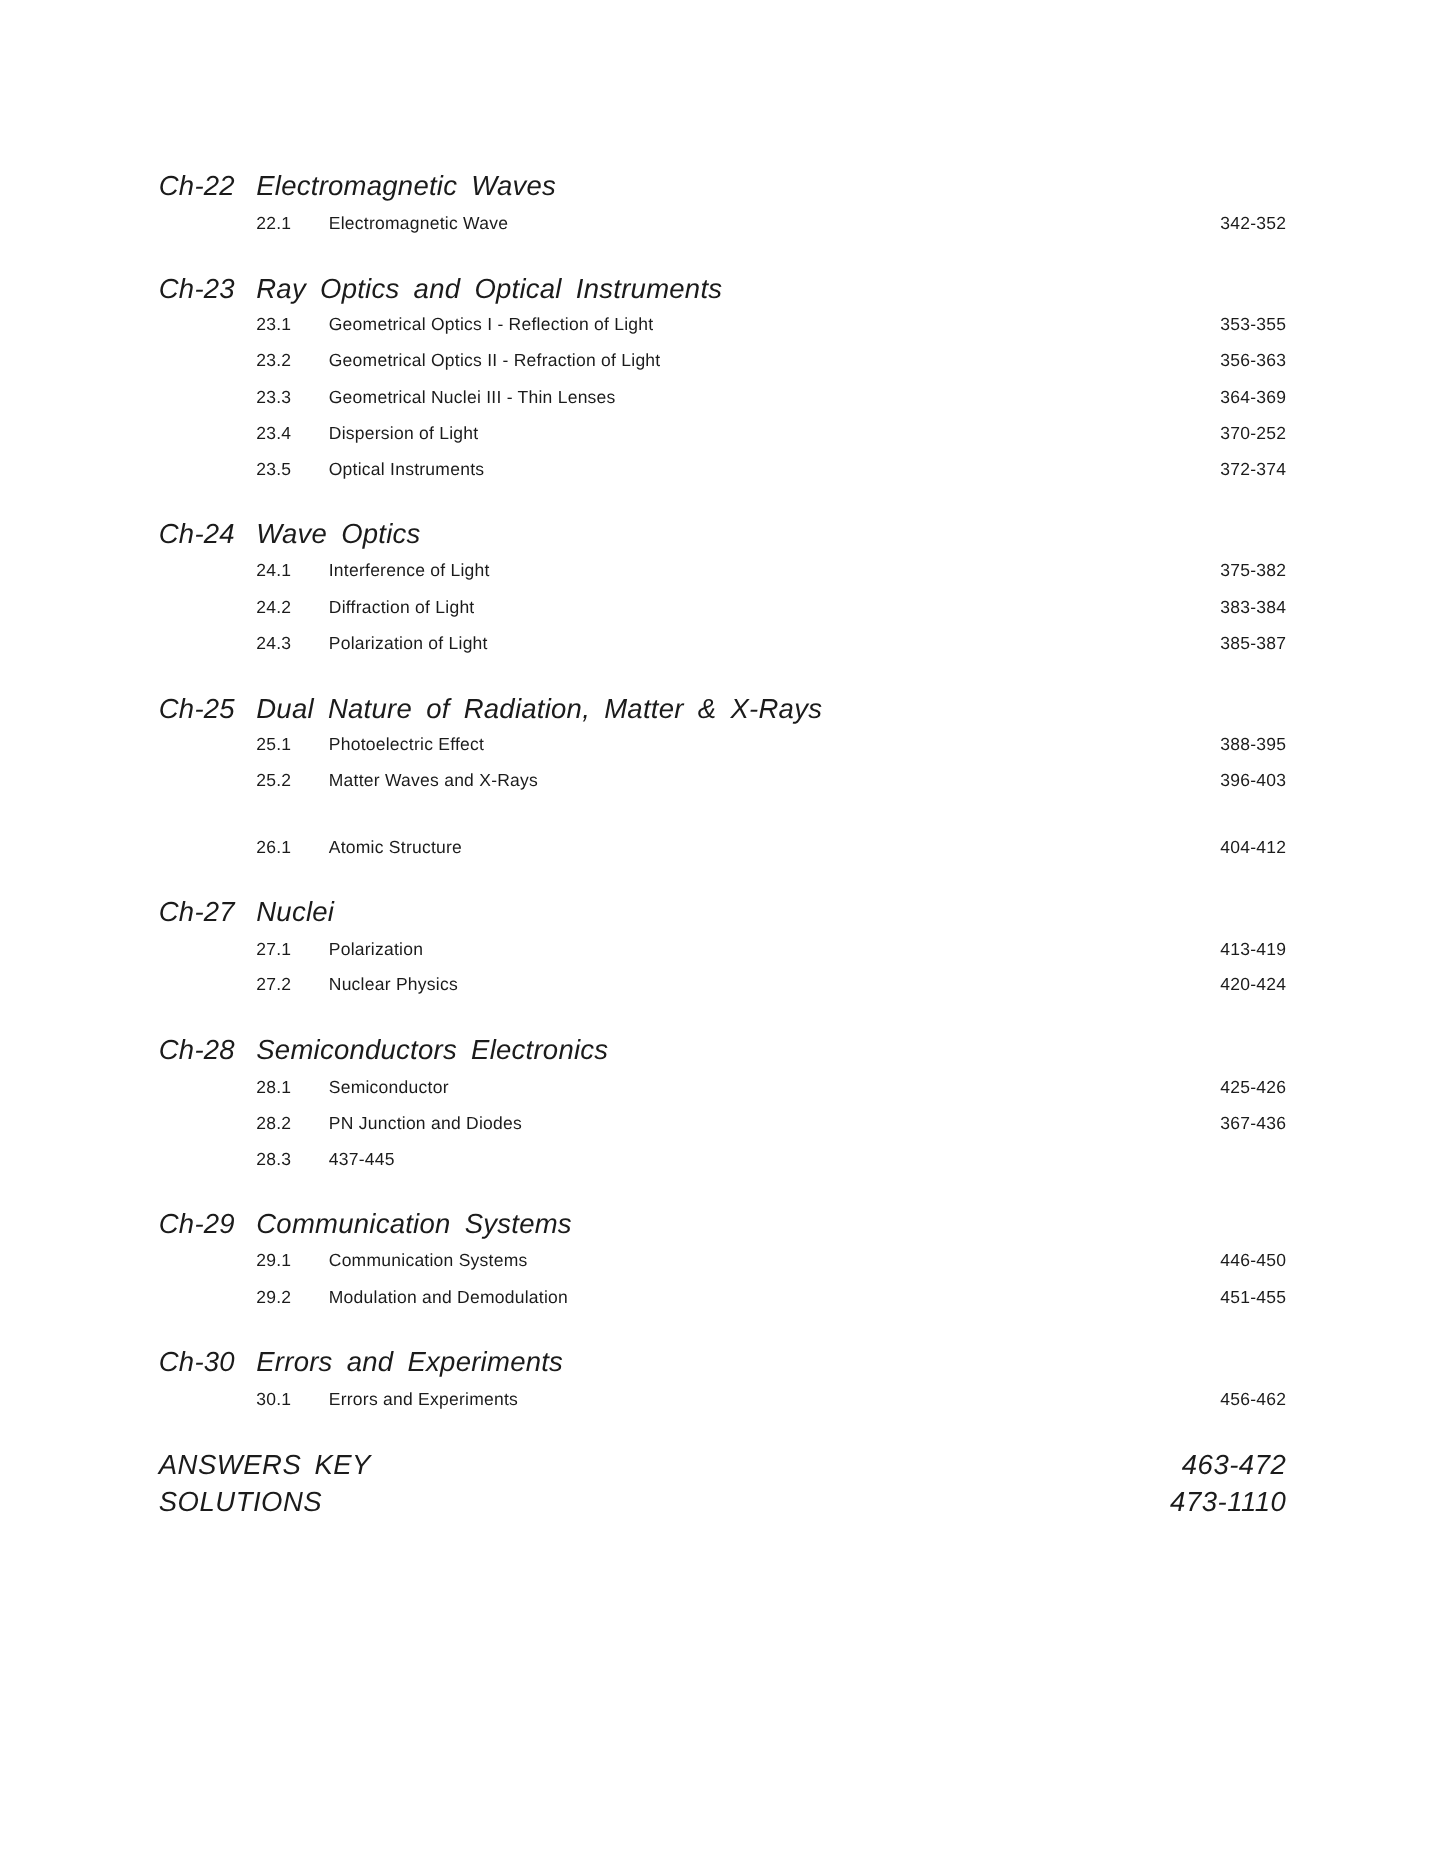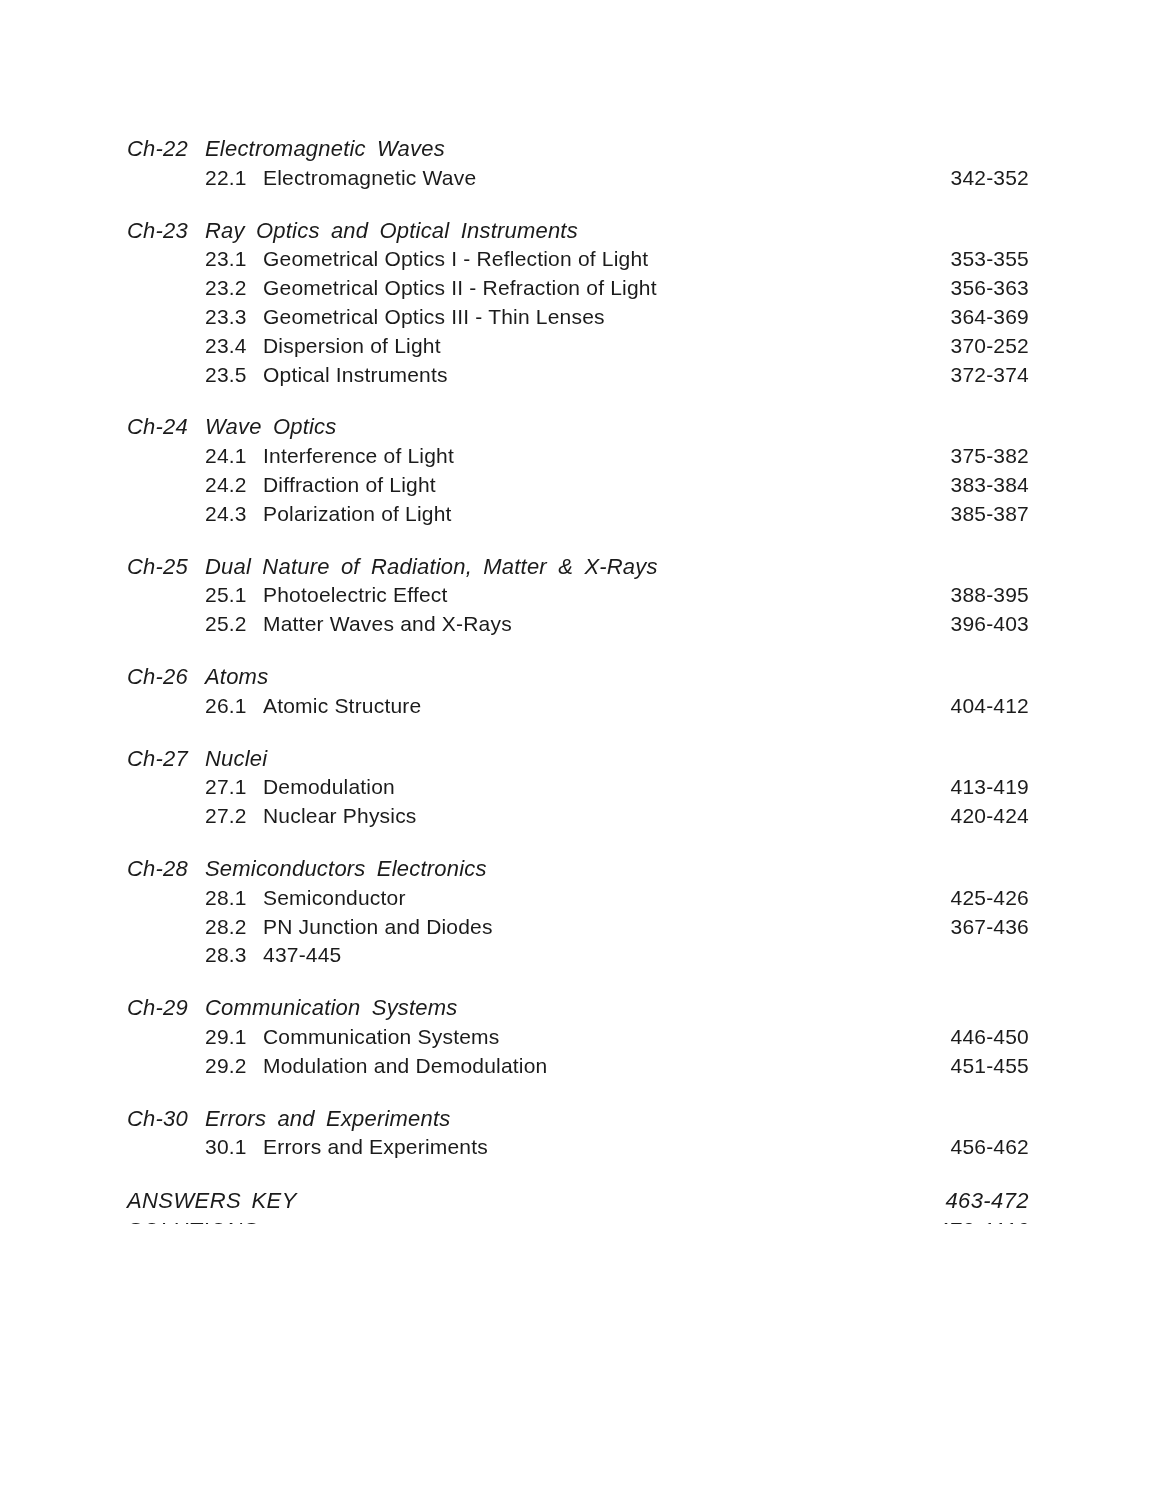--- a/index.html
+++ b/index.html
@@ -21,21 +21,21 @@
     font-style: italic;
     font-size: 22px;
     line-height: 28.8px;
     word-spacing: 5px;
     letter-spacing: 0.2px;
   }
   .ch-id { width: 78px; flex: none; word-spacing: 0; }
   .section-row {
     display: flex;
     align-items: baseline;
-    font-size: 21px;
+    font-size: 14px;
     line-height: 28.8px;
     padding-left: 78px;
     letter-spacing: 0.2px;
   }
   .sec-num { width: 58px; flex: none; }
   .sec-title { flex: 1; padding-right: 20px; }
   .sec-pages { flex: none; }
   .footer-block { margin-top: 12px; }
   .footer-row {
     display: flex;
@@ -84,21 +84,21 @@
       <span class="sec-title">Geometrical Optics I - Reflection of Light</span>
       <span class="sec-pages">353-355</span>
     </div>
     <div class="section-row">
       <span class="sec-num">23.2</span>
       <span class="sec-title">Geometrical Optics II - Refraction of Light</span>
       <span class="sec-pages">356-363</span>
     </div>
     <div class="section-row">
       <span class="sec-num">23.3</span>
-      <span class="sec-title">Geometrical Optics III - Thin Lenses</span>
+      <span class="sec-title">Geometrical Nuclei III - Thin Lenses</span>
       <span class="sec-pages">364-369</span>
     </div>
     <div class="section-row">
       <span class="sec-num">23.4</span>
       <span class="sec-title">Dispersion of Light</span>
       <span class="sec-pages">370-252</span>
     </div>
     <div class="section-row">
       <span class="sec-num">23.5</span>
       <span class="sec-title">Optical Instruments</span>
@@ -139,39 +139,35 @@
       <span class="sec-pages">388-395</span>
     </div>
     <div class="section-row">
       <span class="sec-num">25.2</span>
       <span class="sec-title">Matter Waves and X-Rays</span>
       <span class="sec-pages">396-403</span>
     </div>
   </div>
 
   <div class="chapter">
-    <div class="chapter-heading">
-      <span class="ch-id">Ch-26</span>
-      <span class="ch-title">Atoms</span>
-    </div>
     <div class="section-row">
       <span class="sec-num">26.1</span>
       <span class="sec-title">Atomic Structure</span>
       <span class="sec-pages">404-412</span>
     </div>
   </div>
 
   <div class="chapter">
     <div class="chapter-heading">
       <span class="ch-id">Ch-27</span>
       <span class="ch-title">Nuclei</span>
     </div>
     <div class="section-row">
       <span class="sec-num">27.1</span>
-      <span class="sec-title">Demodulation</span>
+      <span class="sec-title">Polarization</span>
       <span class="sec-pages">413-419</span>
     </div>
     <div class="section-row">
       <span class="sec-num">27.2</span>
       <span class="sec-title">Nuclear Physics</span>
       <span class="sec-pages">420-424</span>
     </div>
   </div>
 
   <div class="chapter">

